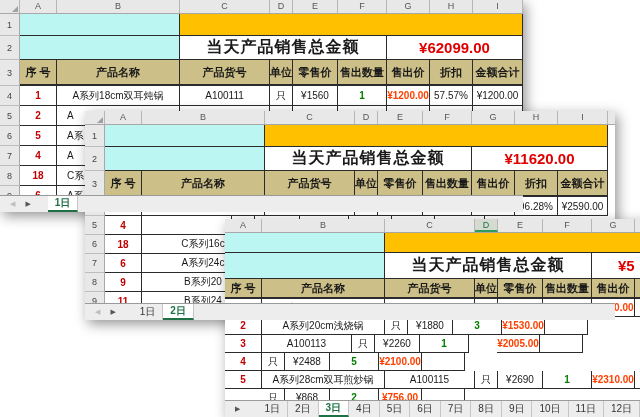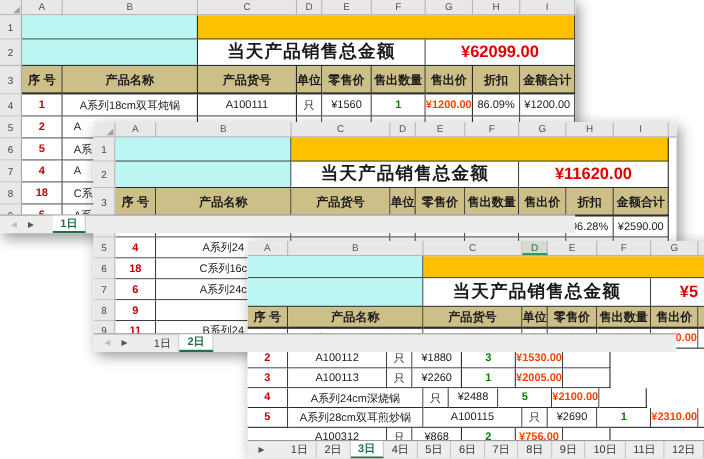--- a/index.html
+++ b/index.html
@@ -82,21 +82,21 @@
         </div>
         <div class="row">
           <div class="gut" style="width: 20px;">4</div>
           <div class="cell c-seq" style="width: 37px;">1</div>
           <div class="cell c-name" style="width: 123px;">A系列18cm双耳炖锅</div>
           <div class="cell c-sku" style="width: 90px;">A100111</div>
           <div class="cell c-unit" style="width: 23px;">只</div>
           <div class="cell c-retail" style="width: 45px;">¥1560</div>
           <div class="cell c-qty" style="width: 49px;">1</div>
           <div class="cell c-sold" style="width: 43px;">¥1200.00</div>
-          <div class="cell c-disc" style="width: 43px;">86.09%</div>
+          <div class="cell c-disc" style="width: 43px;">57.57%</div>
           <div class="cell c-sum" style="width: 50px;">¥1200.00</div>
         </div>
         <div class="row">
           <div class="gut" style="width: 20px;">5</div>
           <div class="cell c-seq" style="width: 37px;">2</div>
           <div class="cell c-name partial" style="width: 123px;">A</div>
           <div class="cell c-sku" style="width: 90px;"></div>
           <div class="cell c-unit" style="width: 23px;"></div>
           <div class="cell c-retail" style="width: 45px;"></div>
           <div class="cell c-qty" style="width: 49px;"></div>
@@ -208,21 +208,20 @@
           <div class="cell c-unit" style="width: 23px;">只</div>
           <div class="cell c-retail" style="width: 45px;">¥2690</div>
           <div class="cell c-qty" style="width: 49px;">1</div>
           <div class="cell c-sold" style="width: 43px;">¥2590.00</div>
           <div class="cell c-disc" style="width: 43px;">96.28%</div>
           <div class="cell c-sum" style="width: 50px;">¥2590.00</div>
         </div>
         <div class="row">
           <div class="gut" style="width: 20px;">5</div>
           <div class="cell c-seq" style="width: 37px;">4</div>
-          <div class="cell c-name partial" style="width: 123px;">A系列24</div>
           <div class="cell c-sku" style="width: 90px;"></div>
           <div class="cell c-unit" style="width: 23px;"></div>
           <div class="cell c-retail" style="width: 45px;"></div>
           <div class="cell c-qty" style="width: 49px;"></div>
           <div class="cell c-sold" style="width: 43px;"></div>
           <div class="cell c-disc" style="width: 43px;"></div>
           <div class="cell c-sum" style="width: 50px;"></div>
         </div>
         <div class="row">
           <div class="gut" style="width: 20px;">6</div>
@@ -244,20 +243,21 @@
           <div class="cell c-unit" style="width: 23px;"></div>
           <div class="cell c-retail" style="width: 45px;"></div>
           <div class="cell c-qty" style="width: 49px;"></div>
           <div class="cell c-sold" style="width: 43px;"></div>
           <div class="cell c-disc" style="width: 43px;"></div>
           <div class="cell c-sum" style="width: 50px;"></div>
         </div>
         <div class="row">
           <div class="gut" style="width: 20px;">8</div>
           <div class="cell c-seq" style="width: 37px;">9</div>
+          <div class="cell c-name partial" style="width: 123px;">B系列20</div>
           <div class="cell c-sku" style="width: 90px;"></div>
           <div class="cell c-unit" style="width: 23px;"></div>
           <div class="cell c-retail" style="width: 45px;"></div>
           <div class="cell c-qty" style="width: 49px;"></div>
           <div class="cell c-sold" style="width: 43px;"></div>
           <div class="cell c-disc" style="width: 43px;"></div>
           <div class="cell c-sum" style="width: 50px;"></div>
         </div>
         <div class="row">
           <div class="gut" style="width: 20px;">9</div>
@@ -317,58 +317,56 @@
           <div class="cell c-name" style="width: 123px;">A系列18cm双耳炖锅</div>
           <div class="cell c-sku" style="width: 90px;">A100111</div>
           <div class="cell c-unit" style="width: 23px;">只</div>
           <div class="cell c-retail" style="width: 45px;">¥1560</div>
           <div class="cell c-qty" style="width: 49px;">2</div>
           <div class="cell c-sold" style="width: 43px;">¥1140.00</div>
           <div class="cell c-disc" style="width: 43px;"></div>
         </div>
         <div class="row">
           <div class="cell c-seq" style="width: 37px;">2</div>
-          <div class="cell c-sku" style="width: 90px;">A100112</div>
+          <div class="cell c-name" style="width: 123px;">A系列20cm浅烧锅</div>
           <div class="cell c-unit" style="width: 23px;">只</div>
           <div class="cell c-retail" style="width: 45px;">¥1880</div>
           <div class="cell c-qty" style="width: 49px;">3</div>
           <div class="cell c-sold" style="width: 43px;">¥1530.00</div>
           <div class="cell c-disc" style="width: 43px;"></div>
         </div>
         <div class="row">
           <div class="cell c-seq" style="width: 37px;">3</div>
           <div class="cell c-sku" style="width: 90px;">A100113</div>
           <div class="cell c-unit" style="width: 23px;">只</div>
           <div class="cell c-retail" style="width: 45px;">¥2260</div>
           <div class="cell c-qty" style="width: 49px;">1</div>
-          <div class="cell c-sold" style="width: 43px;">¥2005.00</div>
+          <div class="cell c-sold" style="width: 43px; margin-left: 28px;">¥2005.00</div>
           <div class="cell c-disc" style="width: 43px;"></div>
         </div>
         <div class="row">
           <div class="cell c-seq" style="width: 37px;">4</div>
-          <div class="cell c-name" style="width: 123px;">A系列24cm深烧锅</div>
           <div class="cell c-unit" style="width: 23px;">只</div>
           <div class="cell c-retail" style="width: 45px;">¥2488</div>
           <div class="cell c-qty" style="width: 49px;">5</div>
           <div class="cell c-sold" style="width: 43px;">¥2100.00</div>
           <div class="cell c-disc" style="width: 43px;"></div>
         </div>
         <div class="row">
           <div class="cell c-seq" style="width: 37px;">5</div>
           <div class="cell c-name" style="width: 123px;">A系列28cm双耳煎炒锅</div>
           <div class="cell c-sku" style="width: 90px;">A100115</div>
           <div class="cell c-unit" style="width: 23px;">只</div>
           <div class="cell c-retail" style="width: 45px;">¥2690</div>
           <div class="cell c-qty" style="width: 49px;">1</div>
           <div class="cell c-sold" style="width: 43px;">¥2310.00</div>
           <div class="cell c-disc" style="width: 43px;"></div>
         </div>
         <div class="row">
           <div class="cell c-seq" style="width: 37px; margin-top: 20px;">19</div>
-          <div class="cell c-sku" style="width: 90px;">A100312</div>
           <div class="cell c-unit" style="width: 23px;">只</div>
           <div class="cell c-retail" style="width: 45px;">¥868</div>
           <div class="cell c-qty" style="width: 49px;">2</div>
           <div class="cell c-sold" style="width: 43px;">¥756.00</div>
           <div class="cell c-disc" style="width: 43px;"></div>
         </div>
       </div>
       <div class="tabbar">
         <span class="arrs">
           <span class="arr">▶</span>

